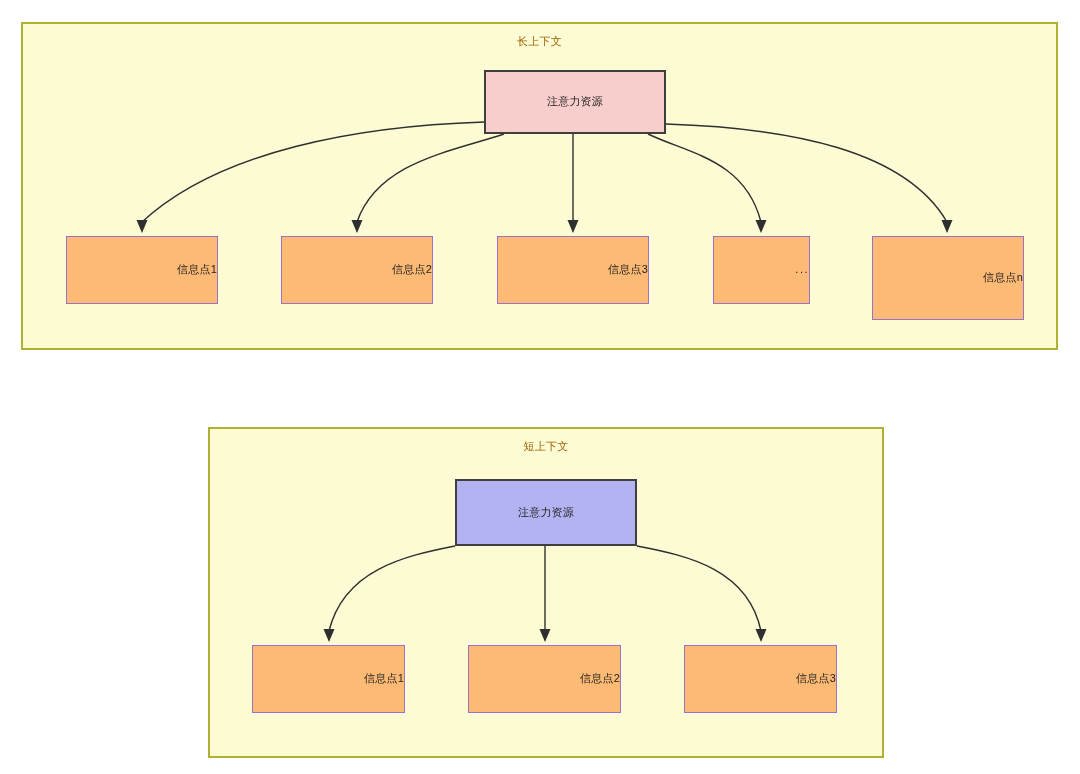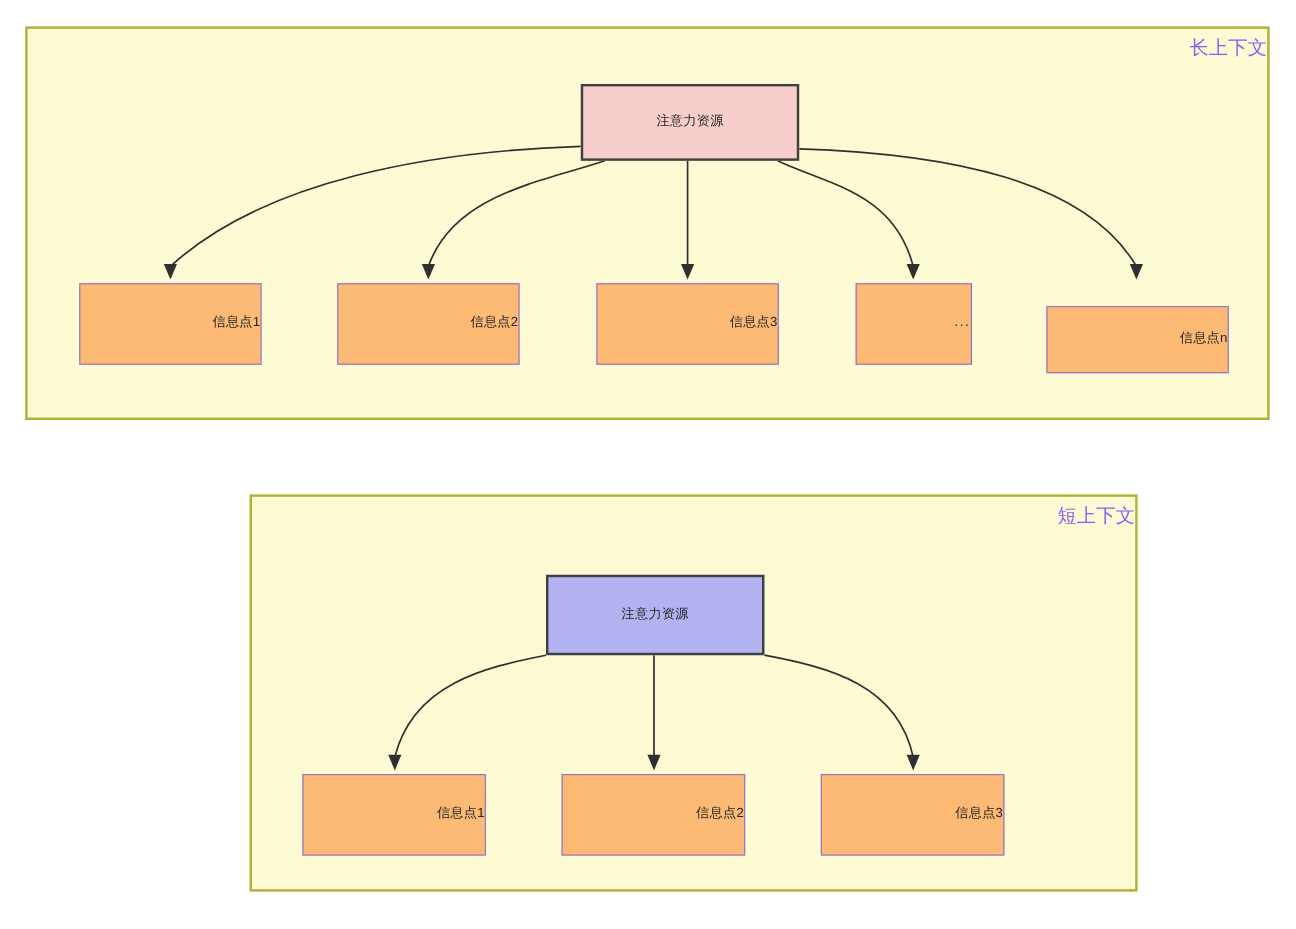--- a/index.html
+++ b/index.html
@@ -27,32 +27,32 @@
     border: 2px solid #b0b034;
   }
   #group-long {
     left: 21px;
     top: 22px;
     width: 1037px;
     height: 328px;
   }
   #group-short {
     left: 208px;
-    top: 412px;
-    width: 740px;
+    top: 427px;
+    width: 676px;
     height: 331px;
   }
   .group-title {
     position: absolute;
     width: 100%;
     left: 0;
     top: 7px;
-    text-align: right;
-    font-size: 16px;
-    color: #8b5cf6;
+    text-align: center;
+    font-size: 11px;
+    color: #a16207;
     line-height: 20px;
     letter-spacing: 0.2px;
   }
   .node {
     position: absolute;
     box-sizing: border-box;
     display: flex;
     align-items: center;
     justify-content: center;
     font-size: 11px;
@@ -75,21 +75,21 @@
     border: 1.7px solid #9a73c9;
     color: #232323;
     justify-content: flex-end;
   }
   
   #node-long-attention { left: 484px; top: 70px;  width: 182px; height: 64px; }
   #node-long-info-1    { left: 66px;  top: 236px; width: 152px; height: 68px; }
   #node-long-info-2    { left: 281px; top: 236px; width: 152px; height: 68px; }
   #node-long-info-3    { left: 497px; top: 236px; width: 152px; height: 68px; }
   #node-long-info-4    { left: 713px; top: 236px; width: 97px;  height: 68px; }
-  #node-long-info-5    { left: 872px; top: 236px; width: 152px; height: 56px; margin-top: 19px; }
+  #node-long-info-5    { left: 872px; top: 236px; width: 152px; height: 84px; }
   
   #node-short-attention { left: 455px; top: 479px; width: 182px; height: 67px; }
   #node-short-info-1    { left: 252px; top: 645px; width: 153px; height: 68px; }
   #node-short-info-2    { left: 468px; top: 645px; width: 153px; height: 68px; }
   #node-short-info-3    { left: 684px; top: 645px; width: 153px; height: 68px; }
   .ellipsis-label {
     letter-spacing: 1.5px;
   }
   svg.edges {
     position: absolute;

